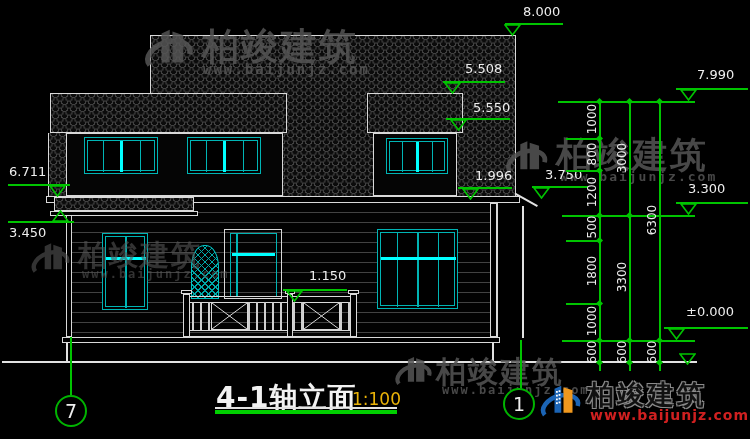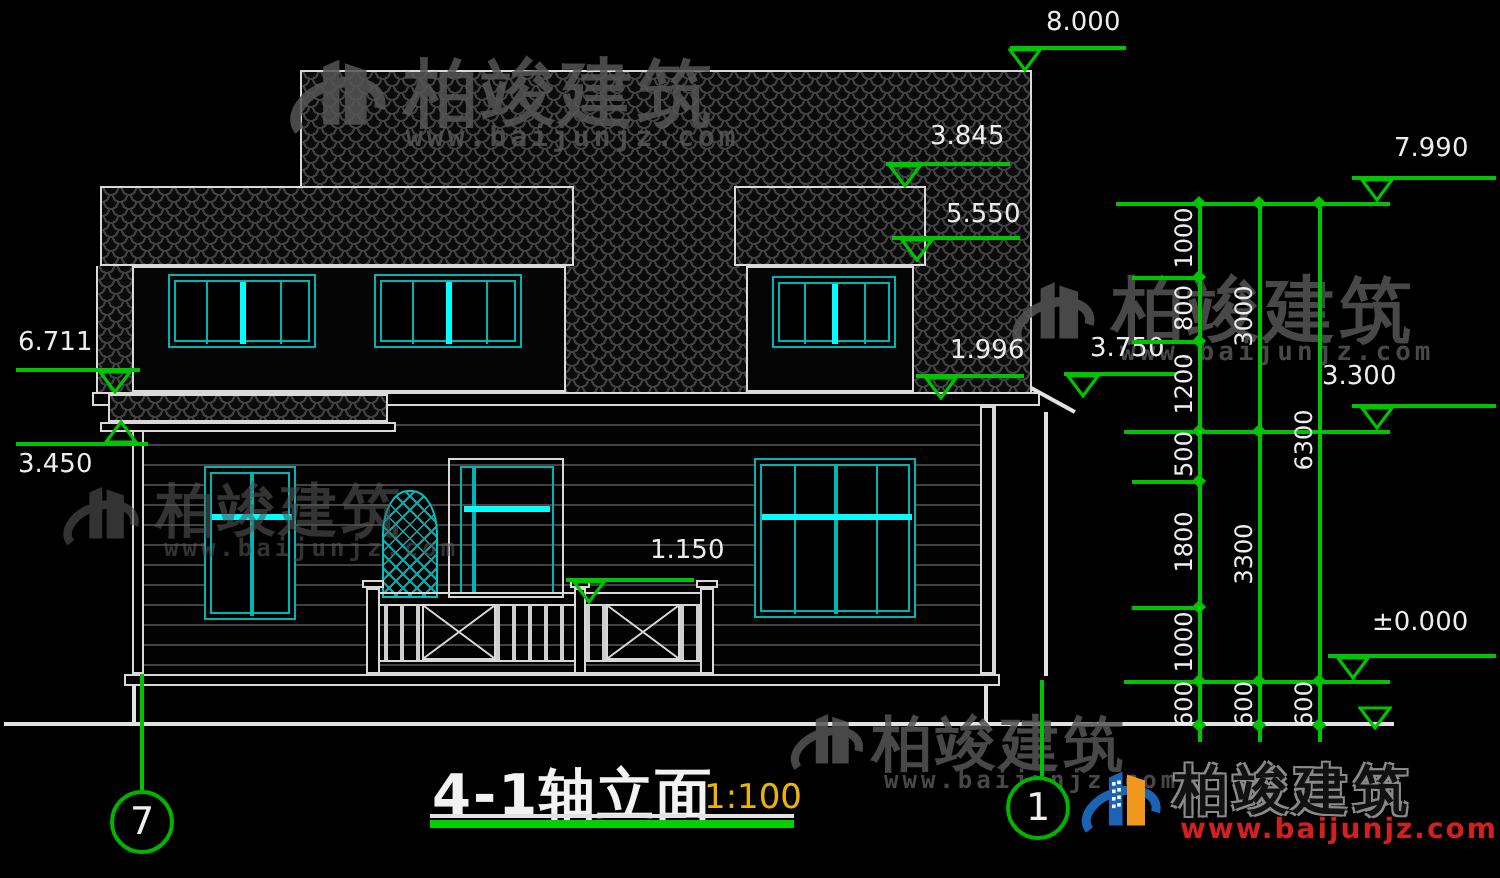--- a/index.html
+++ b/index.html
@@ -184,21 +184,21 @@
   </div>
 
   <div>
 
     <div class="dt" style="left:523px;top:4px">8.000</div>
     <div class="d gl" style="left:505px;top:23px;width:58px;height:2px"></div>
     <svg class="d tri" style="left:504px;top:24px" width="17" height="12" viewBox="0 0 17 12">
         <path d="M1 1H16L8.5 11Z"></path>
       </svg>
 
-    <div class="dt" style="left:465px;top:61px">3.845</div>
+    <div class="dt" style="left:465px;top:61px">5.508</div>
     <div class="d gl" style="left:443px;top:81px;width:62px;height:2px"></div>
     <svg class="d tri" style="left:444px;top:82px" width="17" height="12" viewBox="0 0 17 12">
         <path d="M1 1H16L8.5 11Z"></path>
       </svg>
 
     <div class="dt" style="left:473px;top:100px">5.550</div>
     <div class="d gl" style="left:446px;top:118px;width:64px;height:2px"></div>
     <svg class="d tri" style="left:450px;top:119px" width="17" height="12" viewBox="0 0 17 12">
         <path d="M1 1H16L8.5 11Z"></path>
       </svg>
@@ -208,21 +208,21 @@
     <svg class="d tri" style="left:462px;top:188px" width="17" height="12" viewBox="0 0 17 12">
         <path d="M1 1H16L8.5 11Z"></path>
       </svg>
 
     <div class="dt" style="left:545px;top:167px">3.750</div>
     <div class="d gl" style="left:532px;top:186px;width:56px;height:2px"></div>
     <svg class="d tri" style="left:533px;top:187px" width="17" height="12" viewBox="0 0 17 12">
         <path d="M1 1H16L8.5 11Z"></path>
       </svg>
 
-    <div class="dt" style="left:325px;top:268px">1.150</div>
+    <div class="dt" style="left:309px;top:268px">1.150</div>
     <div class="d gl" style="left:283px;top:289px;width:64px;height:2px"></div>
     <svg class="d tri" style="left:286px;top:290px" width="17" height="12" viewBox="0 0 17 12">
         <path d="M1 1H16L8.5 11Z"></path>
       </svg>
 
     <div class="dt" style="left:9px;top:164px">6.711</div>
     <div class="d gl" style="left:8px;top:184px;width:62px;height:2px"></div>
     <svg class="d tri" style="left:49px;top:185px" width="17" height="12" viewBox="0 0 17 12">
         <path d="M1 1H16L8.5 11Z"></path>
       </svg>
@@ -232,21 +232,21 @@
     <svg class="d tri" style="left:52px;top:210px" width="17" height="12" viewBox="0 0 17 12">
         <path d="M1 11H16L8.5 1Z"></path>
       </svg>
 
     <div class="dt" style="left:697px;top:67px">7.990</div>
     <div class="d gl" style="left:676px;top:88px;width:72px;height:2px"></div>
     <svg class="d tri" style="left:680px;top:89px" width="17" height="12" viewBox="0 0 17 12">
         <path d="M1 1H16L8.5 11Z"></path>
       </svg>
 
-    <div class="dt" style="left:661px;top:181px">3.300</div>
+    <div class="dt" style="left:688px;top:181px">3.300</div>
     <div class="d gl" style="left:676px;top:202px;width:72px;height:2px"></div>
     <svg class="d tri" style="left:680px;top:203px" width="17" height="12" viewBox="0 0 17 12">
         <path d="M1 1H16L8.5 11Z"></path>
       </svg>
 
     <div class="dt" style="left:686px;top:304px">±0.000</div>
     <div class="d gl" style="left:664px;top:327px;width:84px;height:2px"></div>
     <svg class="d tri" style="left:668px;top:328px" width="17" height="12" viewBox="0 0 17 12">
         <path d="M1 1H16L8.5 11Z"></path>
       </svg>

